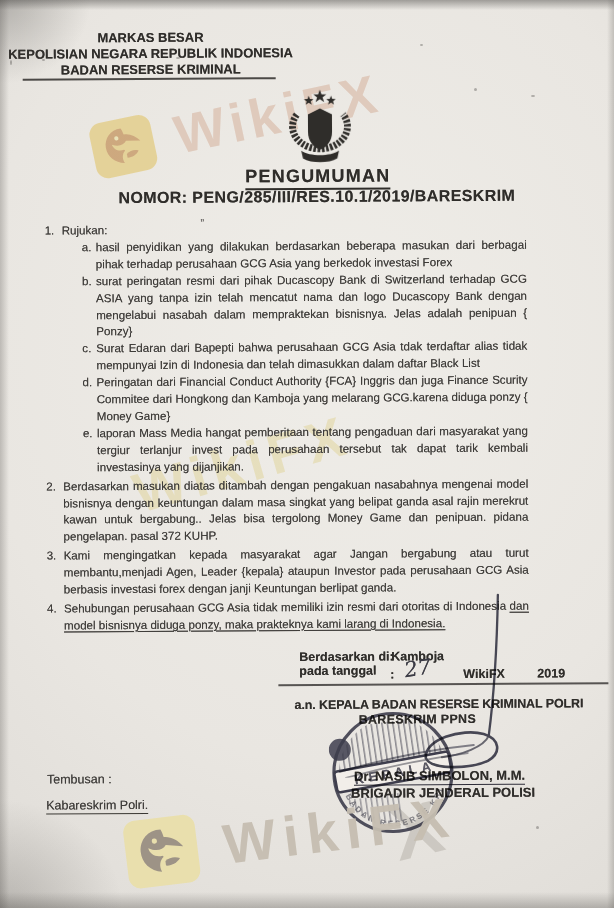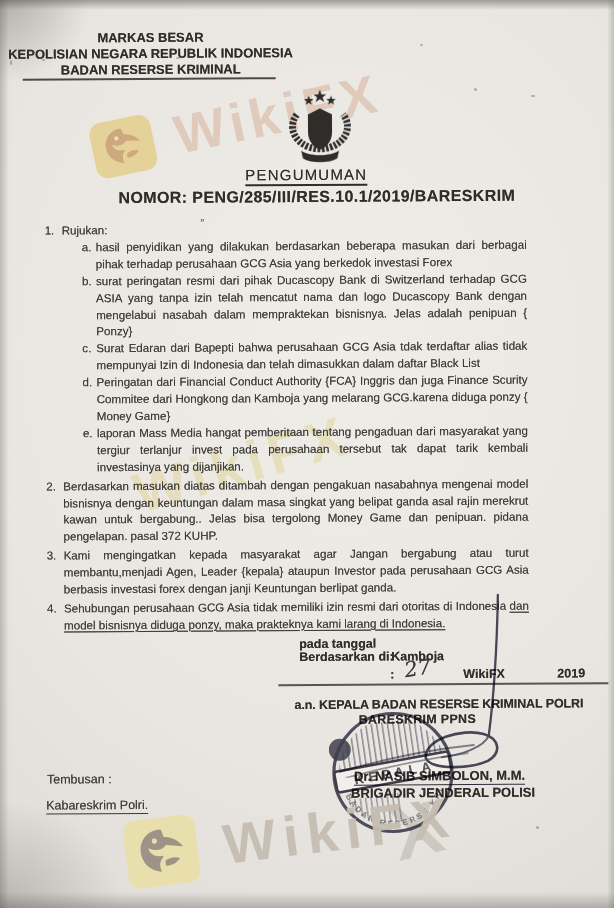--- a/index.html
+++ b/index.html
@@ -37,21 +37,21 @@
     color:rgba(190,186,178,.65);transform:rotate(-14deg);pointer-events:none;}
   
   .printed{position:absolute;inset:0;z-index:2;color:var(--ink);transform:rotate(-0.35deg);
     text-shadow:0 0 .6px rgba(64,62,60,.75);}
   .hdr{position:absolute;left:0;top:29px;width:306px;text-align:center;font-weight:bold;
     font-size:13px;line-height:16px;color:var(--ink-bold);}
   .hdr-rule{position:absolute;left:25px;top:77px;width:253px;height:2.4px;background:var(--ink-bold);opacity:.85;}
   .emblem{position:absolute;left:279px;top:88px;width:86px;height:79px;filter:blur(.3px);}
   .emblem path,.emblem ellipse{fill:var(--ink-bold);}
   .emblem .wreath{fill:none;stroke:var(--ink-bold);stroke-width:8;stroke-dasharray:3 1.8;}
-  .doc-title{position:absolute;left:247px;top:166px;font-weight:normal;font-size:15px;letter-spacing:1.2px;
+  .doc-title{position:absolute;left:247px;top:166px;font-weight:bold;font-size:18px;letter-spacing:1.2px;
     color:var(--ink-bold);border-bottom:2.2px solid var(--ink-bold);padding-bottom:1px;}
   .doc-number{position:absolute;left:120px;top:188px;font-weight:bold;font-size:16px;letter-spacing:.4px;color:var(--ink-bold);}
   .list{position:absolute;left:46px;top:221px;width:482px;font-size:11.6px;line-height:16.9px;text-align:justify;}
   .item{display:flex;margin-top:2px;}
   .item:first-child{margin-top:0;}
   .num{width:17px;flex:none;}
   .itbody{flex:1;min-width:0;}
   .sub{display:flex;margin-left:20px;}
   .letter{width:14px;flex:none;}
   .sbody{flex:1;min-width:0;}
@@ -153,25 +153,25 @@
         <span class="num">4.</span>
         <div class="itbody">
           <span>Sehubungan perusahaan GCG Asia tidak memiliki izin resmi dari otoritas di Indonesia</span>
           <span class="useg">dan model bisnisnya diduga ponzy, maka prakteknya kami larang di Indonesia.</span>
         </div>
       </div>
     </div>
 
     <span class="abs b12" style="left:298px;top:650px;">Berdasarkan di:</span>
     <span class="abs b12" style="left:390px;top:650px;">Kamboja</span>
-    <span class="abs b12" style="left:298px;top:637px;">pada tanggal</span>
+    <span class="abs b12" style="left:298px;top:664px;">pada tanggal</span>
     <span class="abs b12" style="left:389px;top:668px;">:</span>
     <span class="abs handwritten" style="left:403px;top:657px;">27</span>
     <span class="abs b12" style="left:462px;top:668px;">WikiFX</span>
-    <span class="abs b12" style="left:536px;top:668px;margin-left:20px;">2019</span>
+    <span class="abs b12" style="left:536px;top:668px;">2019</span>
     <div class="date-rule"></div>
 
     <span class="abs b12" style="left:293px;top:698px;letter-spacing:-0.1px;">a.n. KEPALA BADAN RESERSE KRIMINAL POLRI</span>
     <span class="abs b12" style="left:357px;top:713px;letter-spacing:.3px;">BARESKRIM PPNS</span>
     <span class="abs b13" style="left:352px;top:769px;">
       <span class="name-u">Dr. NASIB SIMBOLON, M.M.</span>
     </span>
     <span class="abs b13" style="left:349px;top:786px;">BRIGADIR JENDERAL POLISI</span>
 
     <svg class="stamp-svg" width="128" height="128" viewBox="0 0 128 128" aria-hidden="true">

